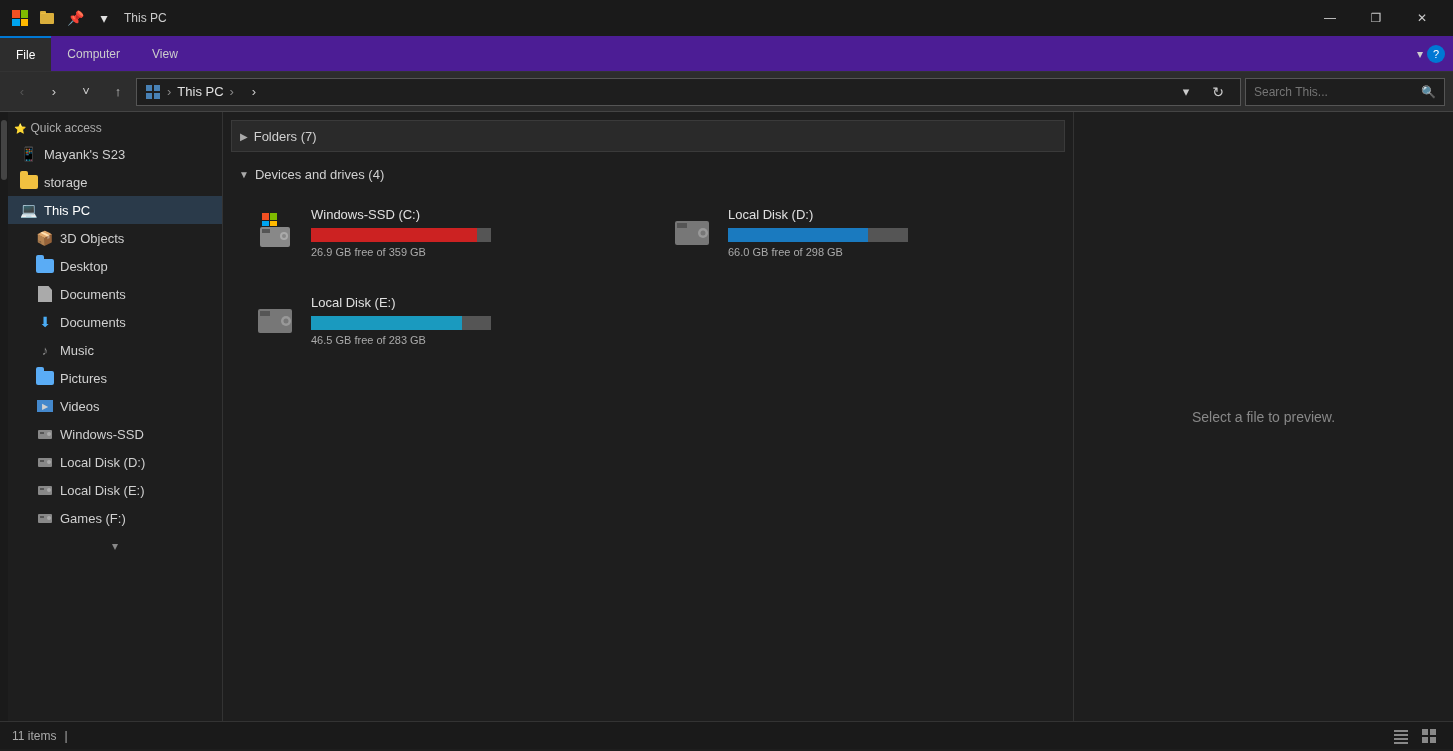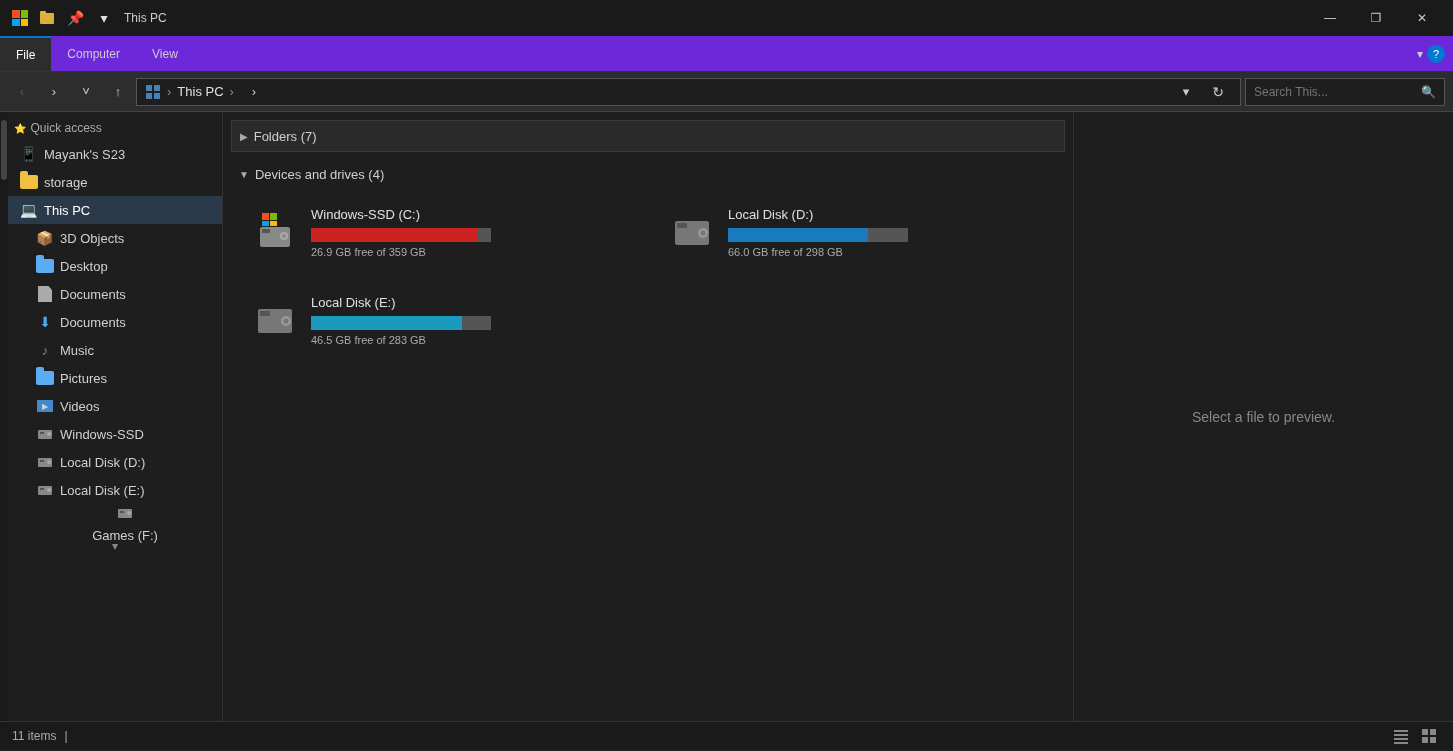--- a/index.html
+++ b/index.html
@@ -54,21 +54,21 @@
       font-size: 12px;
       color: #ccc;
       cursor: pointer;
       background: transparent;
       border: none;
     }
 
     
     .ribbon {
       height: 36px;
-      background: #6d28d9;
+      background: #4c1d95;
       display: flex;
       align-items: stretch;
       border-bottom: 1px solid #333;
     }
     .ribbon-tab {
       padding: 0 16px;
       display: flex;
       align-items: center;
       font-size: 12px;
       cursor: pointer;
@@ -563,21 +563,21 @@
       <span class="icon">
         <svg width="16" height="16" viewBox="0 0 16 16">
           <rect x="1" y="4" width="14" height="9" rx="1" fill="#888"></rect>
           <rect x="3" y="6" width="4" height="2" fill="#555"></rect>
           <circle cx="12" cy="8" r="2" fill="#aaa"></circle>
         </svg>
       </span>
       <span>Local Disk (E:)</span>
     </div>
 
-    <div class="sidebar-item" style="padding-left:28px;flex-direction:column;">
+    <div class="sidebar-item" style="padding-left:28px;">
       <span class="icon">
         <svg width="16" height="16" viewBox="0 0 16 16">
           <rect x="1" y="4" width="14" height="9" rx="1" fill="#888"></rect>
           <rect x="3" y="6" width="4" height="2" fill="#555"></rect>
           <circle cx="12" cy="8" r="2" fill="#aaa"></circle>
         </svg>
       </span>
       <span>Games (F:)</span>
     </div>
 

